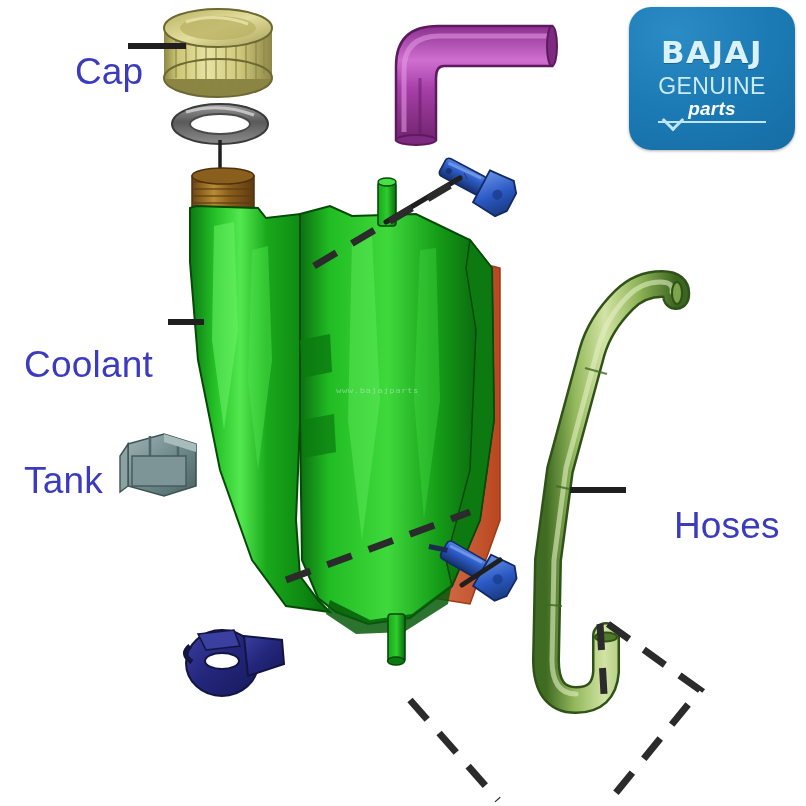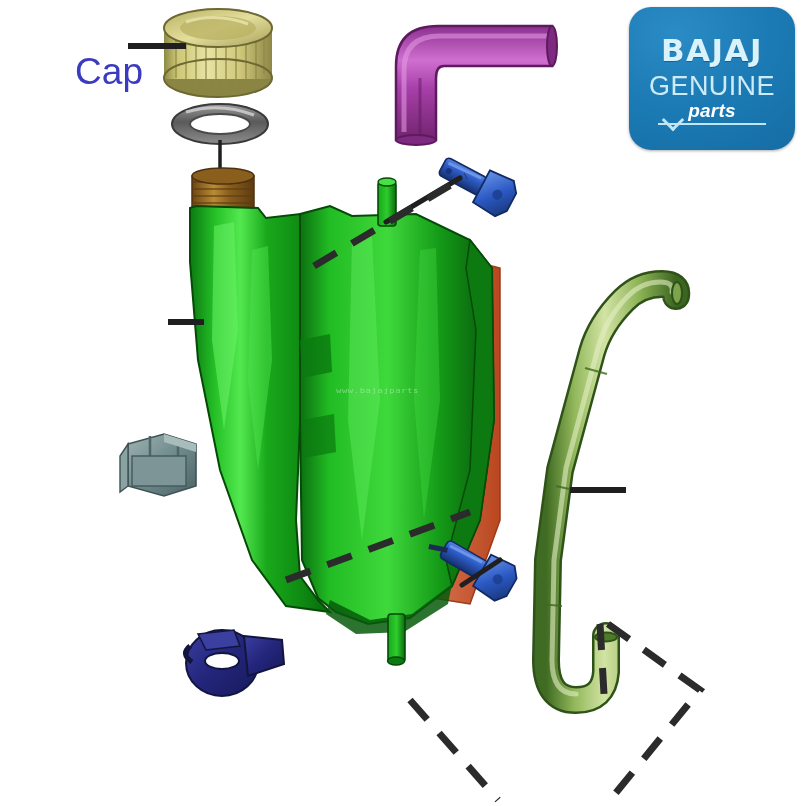--- a/index.html
+++ b/index.html
@@ -39,21 +39,21 @@
     position:absolute;inset:0;
     display:flex;flex-direction:column;align-items:center;justify-content:center;
   }
   #brand .bajaj{
     color:#d9f2fb;font-size:31px;font-weight:bold;letter-spacing:1.5px;
     font-family:"DejaVu Sans",sans-serif;
     text-shadow:0 1px 0 rgba(0,0,0,.25);
     margin-bottom:3px;
   }
   #brand .genuine{
-    color:#cdeaf7;font-size:27px;letter-spacing:.4px;margin-bottom:0px;
+    color:#cdeaf7;font-size:23px;letter-spacing:.4px;margin-bottom:0px;
     font-family:"Liberation Sans",sans-serif;
   }
   #brand .parts{
     color:#ffffff;font-size:19px;font-weight:bold;font-style:italic;
     letter-spacing:.2px;margin-top:-2px;
     font-family:"Liberation Sans",sans-serif;
   }
   #brand .underline{
     width:108px;height:2px;background:#bfe6f6;margin-top:1px;
   }
@@ -372,21 +372,28 @@
       <path d="M600 624 L604 694"></path>
       <path d="M608 624 L700 690 L610 800"></path>
       <path d="M410 700 L498 800"></path>
     </g>
   </svg>
 
   <div class="callout" id="label-cap">
     <span>Cap</span>
   </div>
 
-
+  <div class="callout" id="label-coolant">
+    <div>Coolant</div>
+    <div>Tank</div>
+  </div>
+
+  <div class="callout" id="label-hoses">
+    <span>Hoses</span>
+  </div>
 
   <div class="wm">www.bajajparts</div>
 
   <div id="brand">
     <div class="inner">
       <div class="bajaj">BAJAJ</div>
       <div class="genuine">GENUINE</div>
       <div class="parts">parts</div>
       <div class="underline"></div>
     </div>

